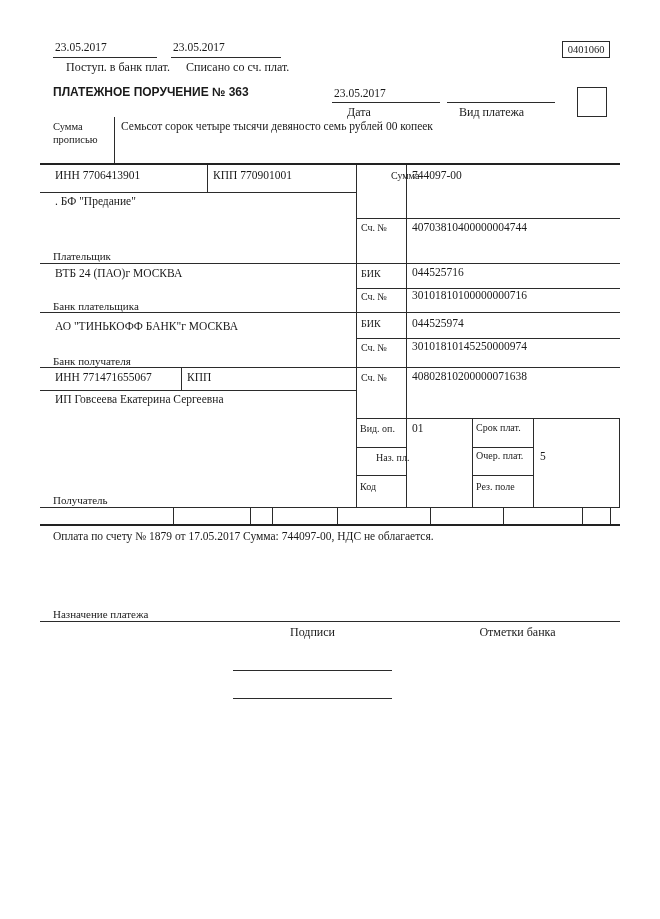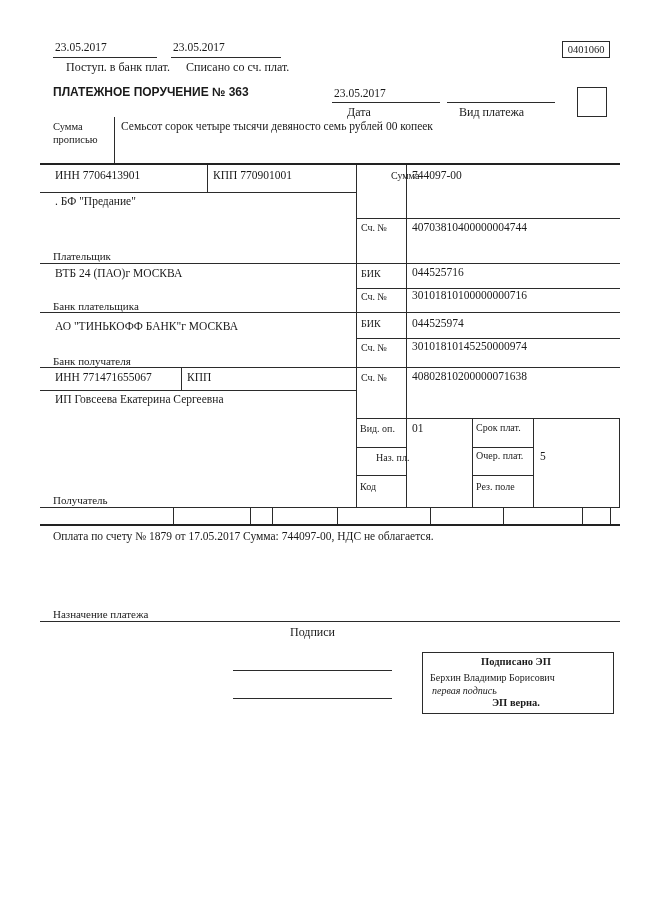--- a/index.html
+++ b/index.html
@@ -129,20 +129,15 @@
 
   <div class="t val" style="left:53px;top:530px;">Оплата по счету № 1879 от 17.05.2017 Сумма: 744097-00, НДС не облагается.</div>
   <div class="t sec-lbl" style="left:53px;top:608px;">Назначение платежа</div>
   <i class="hl" style="left:40px;top:621px;width:580px;"></i>
 
 
   <div class="t center" style="left:230px;top:626px;width:165px;font-size:12px;">Подписи</div>
   <i class="hl" style="left:233px;top:670px;width:159px;"></i>
   <i class="hl" style="left:233px;top:698px;width:159px;"></i>
 
-  <div class="epbox">
-    <div class="t b center" style="left:0;top:3px;width:186px;font-size:10.5px;">Подписано ЭП</div>
-    <div class="t" style="left:7px;top:19px;">Берхин Владимир Борисович</div>
-    <div class="t i" style="left:9px;top:32px;">первая подпись</div>
-    <div class="t b center" style="left:0;top:44px;width:186px;font-size:10.5px;">ЭП верна.</div>
-  </div>
+  <div class="t center" style="left:420px;top:626px;width:195px;font-size:12px;">Отметки банка</div>
 
 </div>
 
 </body></html>

